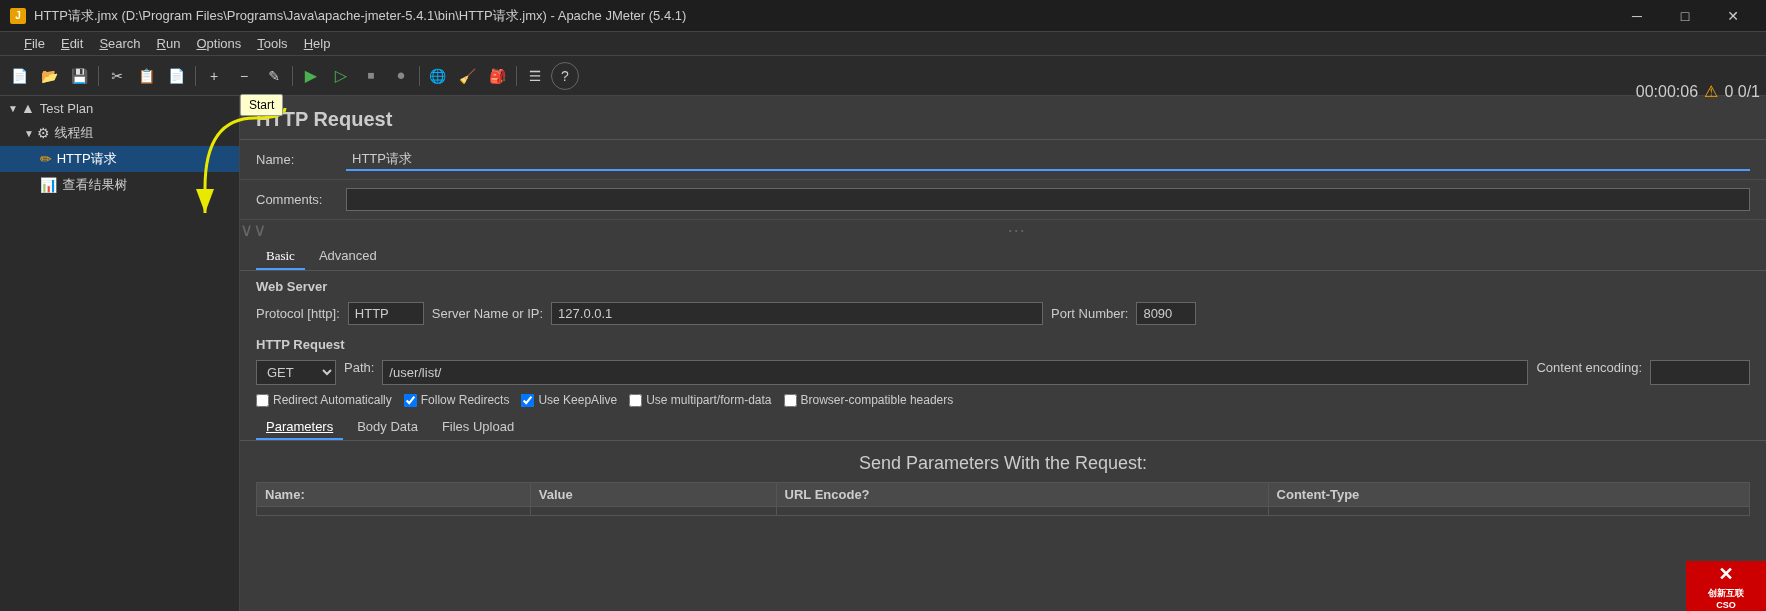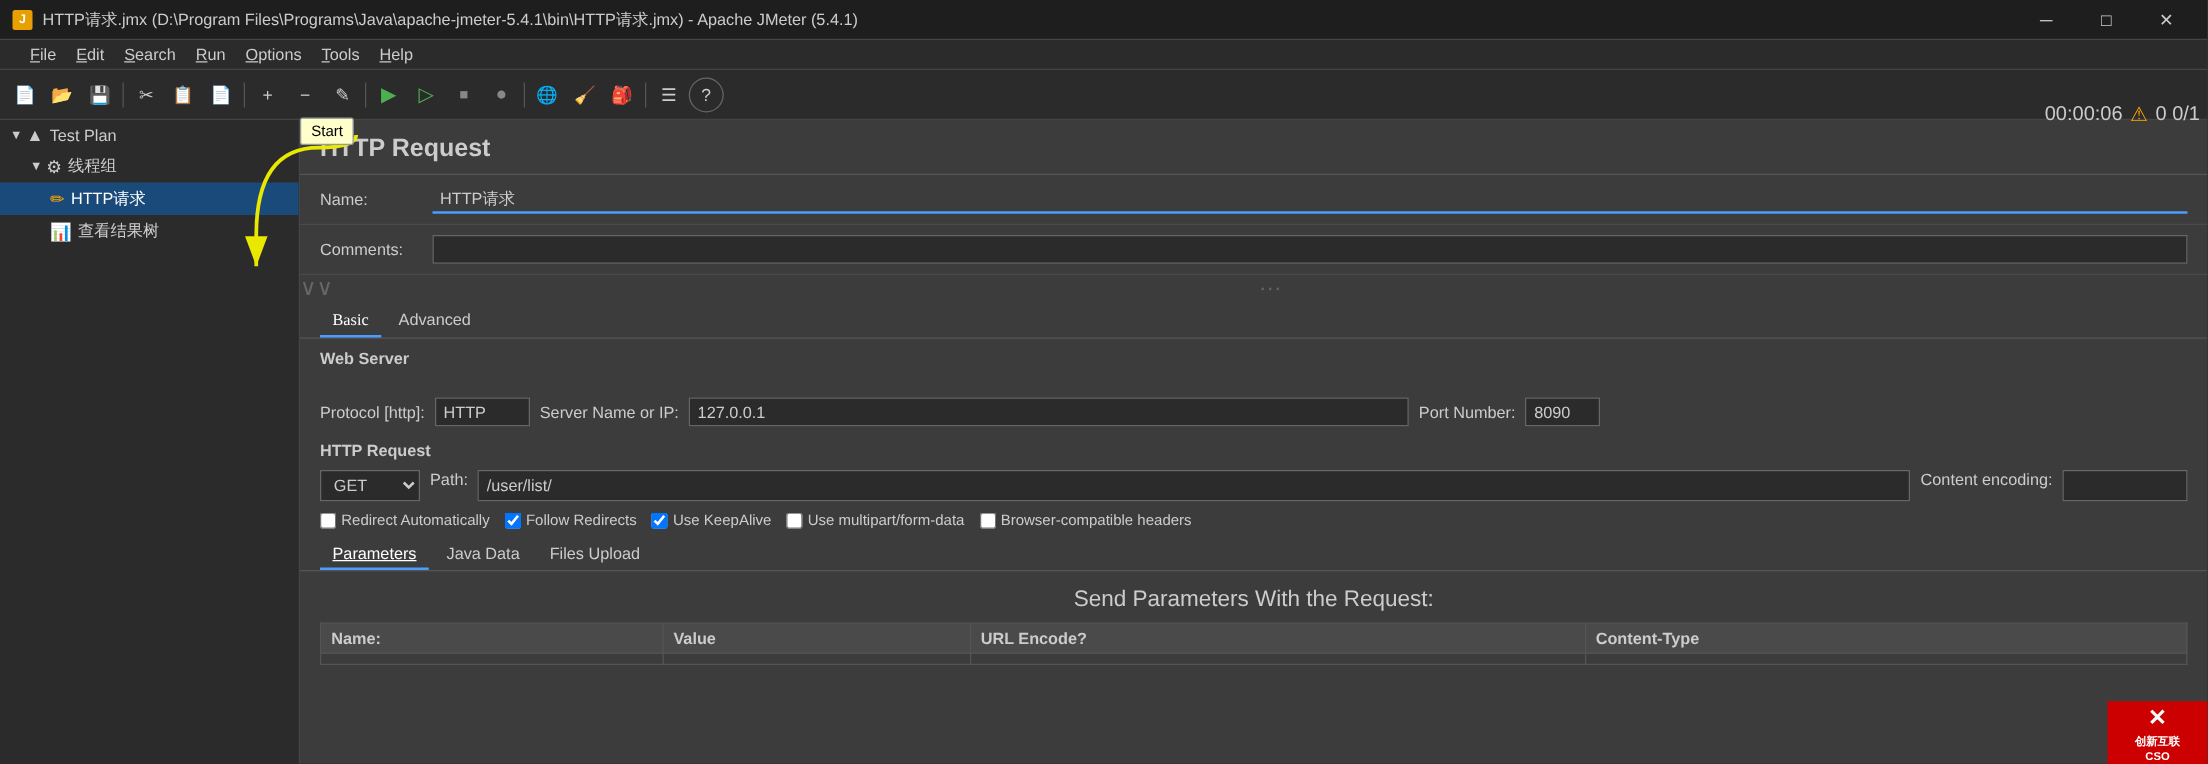--- a/index.html
+++ b/index.html
@@ -214,33 +214,32 @@
       color: #ccc;
       padding: 8px 16px 4px;
     }
 
     
     .web-server-row {
       display: flex;
       align-items: center;
       padding: 4px 16px;
       gap: 8px;
-      margin-top: 16px;
     }
     .field-label { color: #ccc; font-size: 13px; }
     .small-input {
       background: #2b2b2b;
       border: 1px solid #666;
       color: #ccc;
       padding: 3px 6px;
       font-size: 13px;
       outline: none;
     }
     .server-name-input {
-      width: 576px;
+      width: 492px;
     }
     .port-input {
       width: 60px;
     }
 
     
     .http-req-row {
       display: flex;
       padding: 4px 16px;
       gap: 8px;
@@ -546,21 +545,21 @@
         <input type="checkbox" style="">
         <span>Browser-compatible headers</span>
       </label>
     </div>
 
     <div class="sub-tabs-row">
       <div class="sub-tab active">
         <span>Parameters</span>
       </div>
       <div class="sub-tab">
-        <span>Java Data</span>
+        <span>Body Data</span>
       </div>
       <div class="sub-tab">
         <span>Files Upload</span>
       </div>
     </div>
 
     <div class="params-section">
       <span class="send-params-label">Send Parameters With the Request:</span>
       <table class="params-table">
         <thead>

